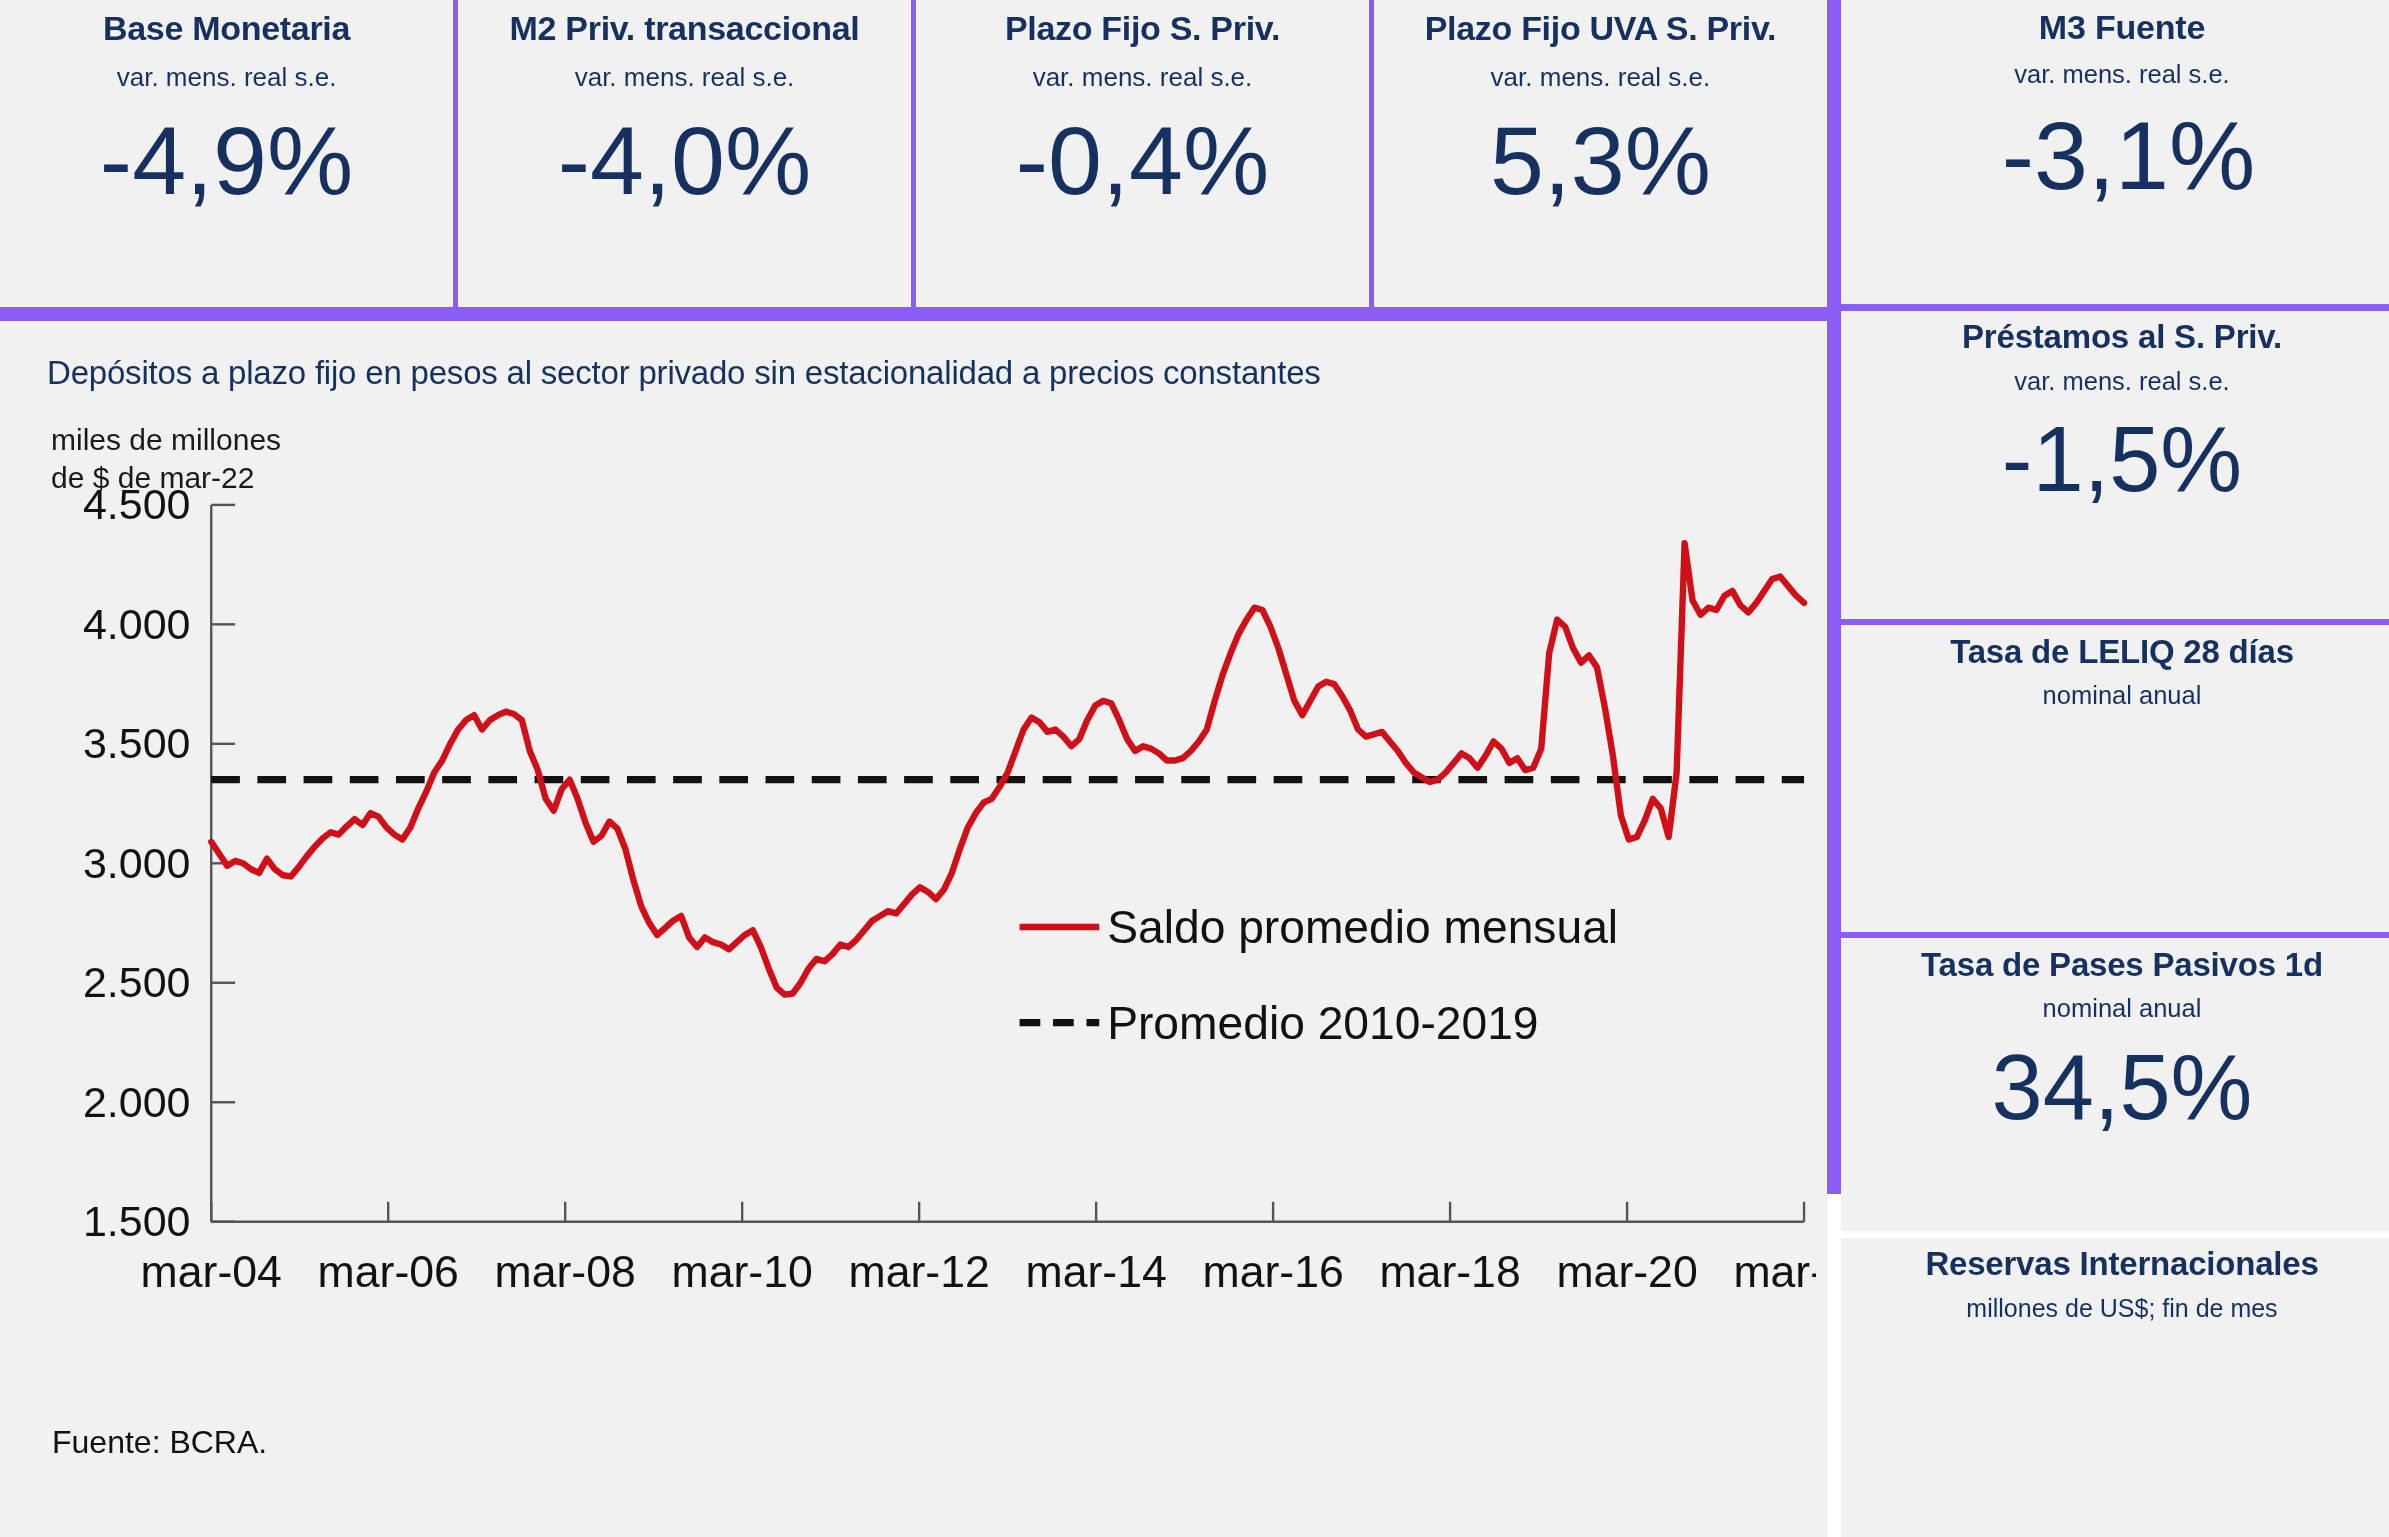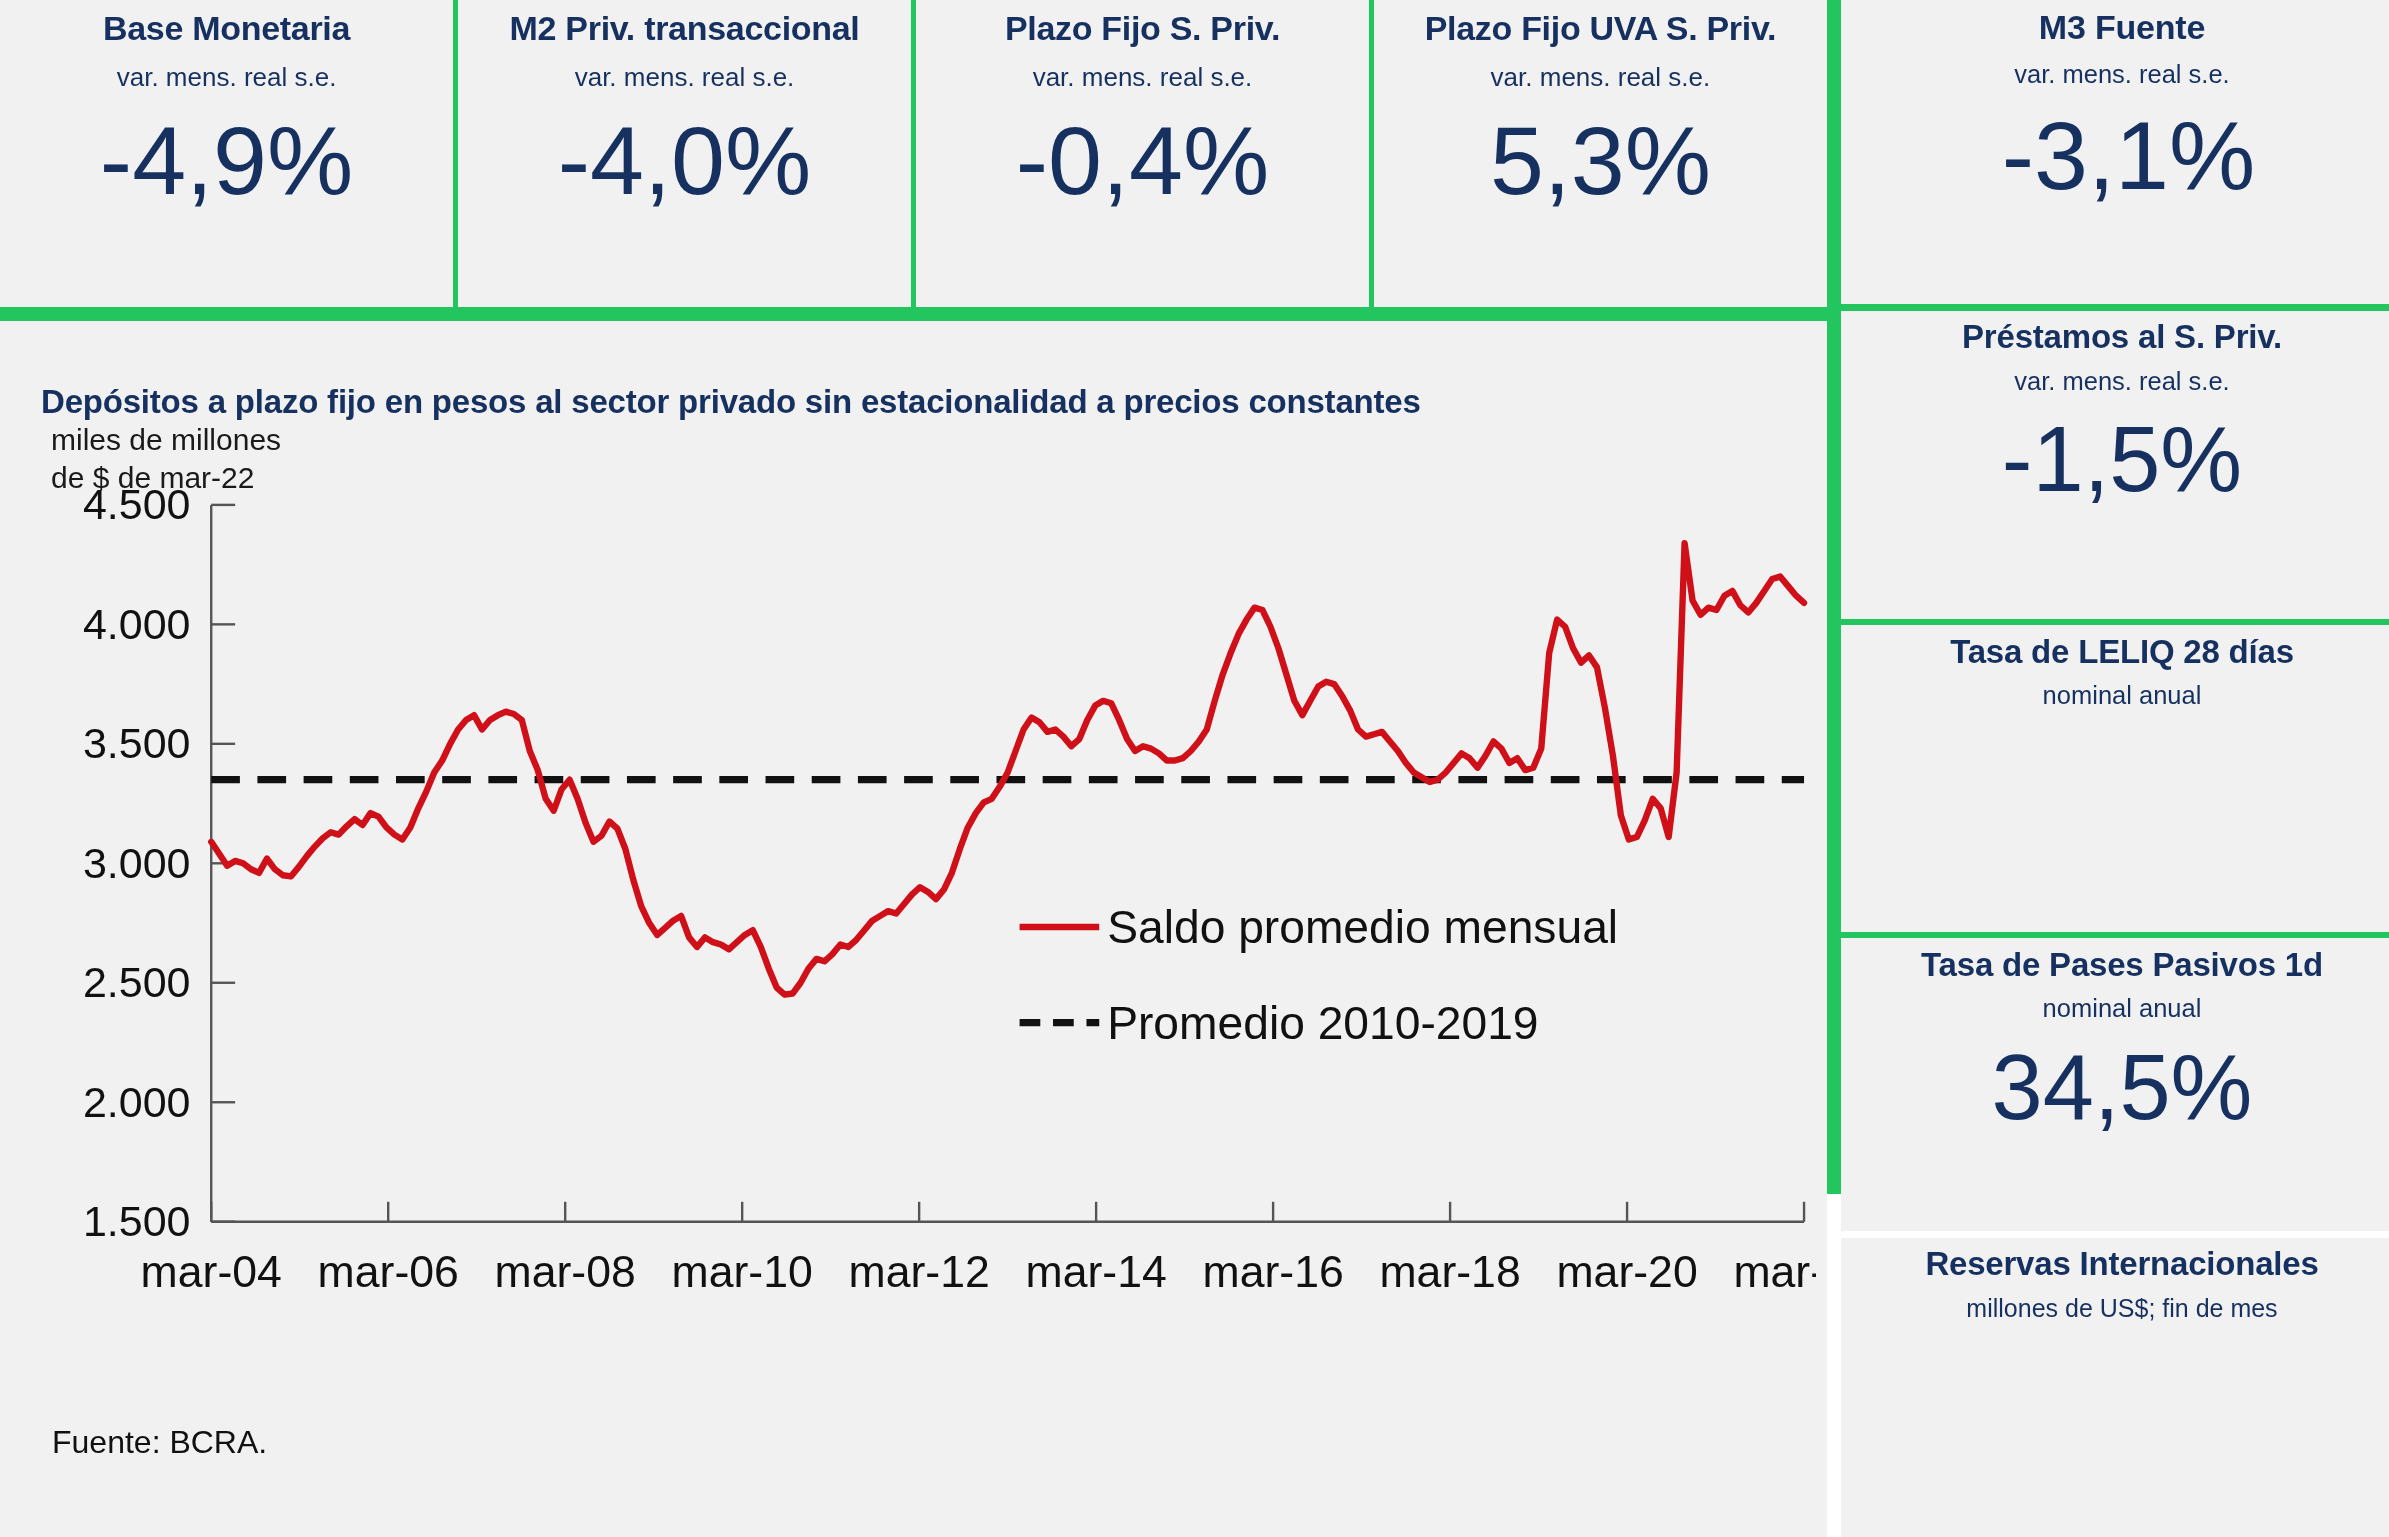--- a/index.html
+++ b/index.html
@@ -12,21 +12,21 @@
     overflow:hidden;
   }
   .dash {
     position:relative;
     width:2389px; height:1194px;
     display:grid;
     grid-template-columns: 1827px 562px;
     grid-template-rows: 307px 1231px;
     column-gap:4.8px;
     row-gap:6.4px;
-    background:#22c55e;
+    background:#8b5cf6;
     gap:14px;
   }
 
   
   .card {
     background:#f1f1f1;
     display:flex;
     flex-direction:column;
     align-items:center;
     justify-content:flex-start;
@@ -93,23 +93,23 @@
   .rail-reservas .card-sub { font-size:25px; }
 
   
   .chart-panel {
     grid-column:1; grid-row:2;
     background:#f1f1f1;
     position:relative;
     height:1231px;
   }
   .chart-title {
-    position:absolute; left:41px; top:33px;
-    font-size:33px; font-weight:bold; color:#16315f;
-    letter-spacing:-0.2px; white-space:nowrap;margin-top:29px;
+    position:absolute; left:47px; top:33px;
+    font-size:33px; font-weight:normal; color:#16315f;
+    letter-spacing:-0.2px; white-space:nowrap;
   }
   .chart-units {
     position:absolute; left:51px; top:100px;
     font-size:30px; color:#1a1a1a; line-height:1.25;
     font-weight:normal;
   }
   .chart-source {
     position:absolute; left:52px; top:1103px;
     font-size:32px; color:#111111;
   }

